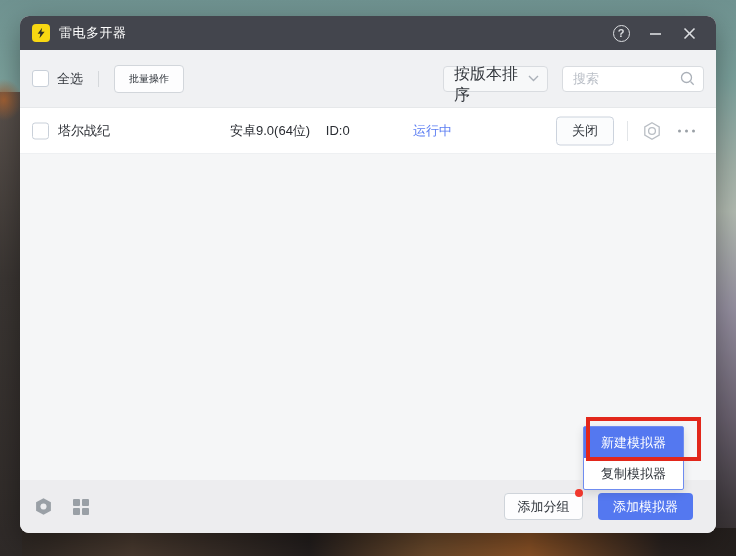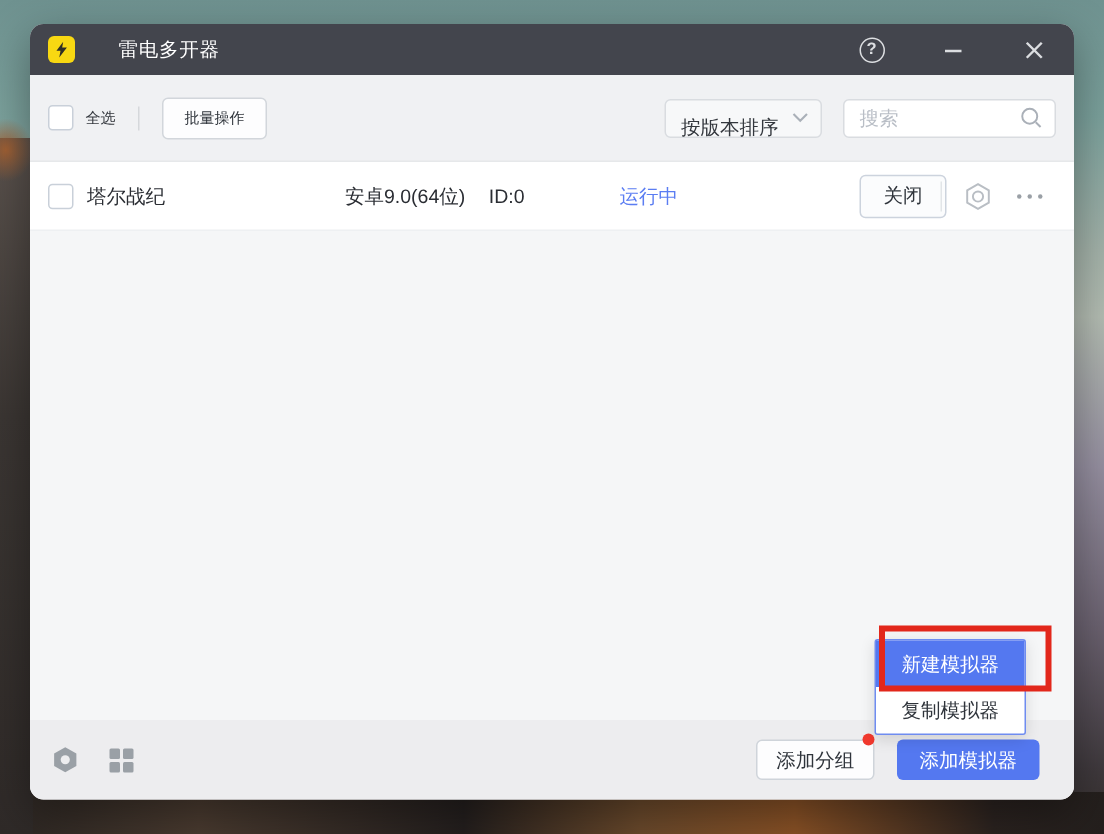--- a/index.html
+++ b/index.html
@@ -14,21 +14,21 @@
       linear-gradient(180deg, #6f9290 0%, #7ba19c 14%, #a3b2a9 30%, #b3bcb2 38%, #958fa0 56%, #6b6270 75%, #403a3e 92%, #332d2b 100%);
   }
   .window {
     position:absolute; left:20px; top:16px; width:696px; height:517px;
     border-radius:9px; box-shadow:0 10px 30px rgba(0,0,0,.38);
     display:flex; flex-direction:column; overflow:visible; background:#f5f6f7;
   }
   
   .titlebar {
     height:34px; background:#43454d; border-radius:9px 9px 0 0;
-    display:flex; align-items:center; padding:0 14px 0 12px; flex:0 0 auto;gap:20px;
+    display:flex; align-items:center; padding:0 14px 0 12px; flex:0 0 auto;
   }
   .appicon {
     width:18px; height:18px; background:#f8d812; border-radius:4px;
     display:flex; align-items:center; justify-content:center; position:relative;
   }
   .appicon::after {
     content:""; position:absolute; right:-3px; top:-3px; width:14px; height:14px;
     background:#cfb30e; border-radius:3px; z-index:-1;
   }
   .titlebar .title { color:#ffffff; font-size:13px; margin-left:9px; letter-spacing:.5px; }
@@ -39,32 +39,32 @@
     color:#dcdee1; font-size:11px; font-weight:bold; display:flex; align-items:center; justify-content:center;
   }
   
   .toolbar {
     height:58px; background:#f0f1f3; display:flex; align-items:center;
     padding:0 12px; flex:0 0 auto; border-bottom:1px solid #e6e8ea;
   }
   .checkbox {
     width:17px; height:17px; background:#ffffff; border:1px solid #c9d0d9; border-radius:3px; cursor:pointer;
   }
-  .lbl { font-size:10px; color:#33373d; margin-left:8px; }
+  .lbl { font-size:13px; color:#33373d; margin-left:8px; }
   .vdiv { width:1px; height:16px; background:#d5d8db; margin:0 15px; }
   .btn {
     font-size:10px; color:#2f343b; background:#fdfdfe; border:1px solid #d2d6db;
     border-radius:4px; padding:6px 14px; cursor:pointer;
   }
   .toolbar .spacer { flex:1; }
   .dropdown {
     width:105px; height:26px; background:#f7f8f9; border:1px solid #d9dce0; border-radius:4px;
     display:flex; align-items:center; padding:0 8px 0 10px; cursor:pointer; margin-right:14px;
   }
-  .dropdown span { font-size:13px; color:#33373d; flex:1;margin-top:12px; }
+  .dropdown span { font-size:16px; color:#33373d; flex:1;margin-top:12px; }
   .searchbox {
     width:142px; height:26px; background:#ffffff; border:1px solid #d9dce0; border-radius:4px;
     display:flex; align-items:center; padding:0 8px 0 2px;justify-content:flex-end;
   }
   .searchbox input {
     border:none; outline:none; flex:1; width:100px; font-size:13px; padding-left:8px;
     color:#33373d; background:transparent; font-family:inherit;
   }
   .searchbox input::placeholder { color:#b9bec6; }
   
@@ -73,21 +73,21 @@
   .thead .col { color:#383c42; display:flex; align-items:center; gap:5px; }
   .c-name { left:38px; } .c-ver { left:210px; } .c-status { left:393px; } .c-ops { left:538px; }
   .trow { height:46px; background:#ffffff; border-bottom:1px solid #eef0f2; position:relative; flex:0 0 auto; }
   .trow .checkbox { position:absolute; left:12px; top:50%; transform:translateY(-50%); }
   .trow .cell { color:#2a2d33; }
   .cell.version span + span { margin-left:12px; }
   .cell.status { color:#5b7df2; }
   .close-btn {
     position:absolute; left:536px; top:50%; transform:translateY(-50%);
     width:58px; height:29px; background:#fbfcfd; border:1px solid #ccd3dd; border-radius:4px;
-    font-size:13px; color:#2f343b; cursor:pointer; font-family:inherit;margin-left:17px;
+    font-size:13px; color:#2f343b; cursor:pointer; font-family:inherit;
   }
   .op-div { position:absolute; left:607px; top:50%; transform:translateY(-50%); width:1px; height:20px; background:#e2e5e8; }
   .op-gear { position:absolute; left:622px; top:50%; transform:translateY(-50%); cursor:pointer; display:flex; }
   .op-more { position:absolute; left:658px; top:50%; transform:translateY(-50%); cursor:pointer; display:flex; gap:4px; }
   .op-more i { width:3px; height:3px; border-radius:50%; background:#9aa0a6; }
   .empty { flex:1; background:#f5f6f7; }
   
   .footer {
     height:53px; background:#ededef; border-radius:0 0 9px 9px; flex:0 0 auto;
     display:flex; align-items:center; padding:0 12px; position:relative;

